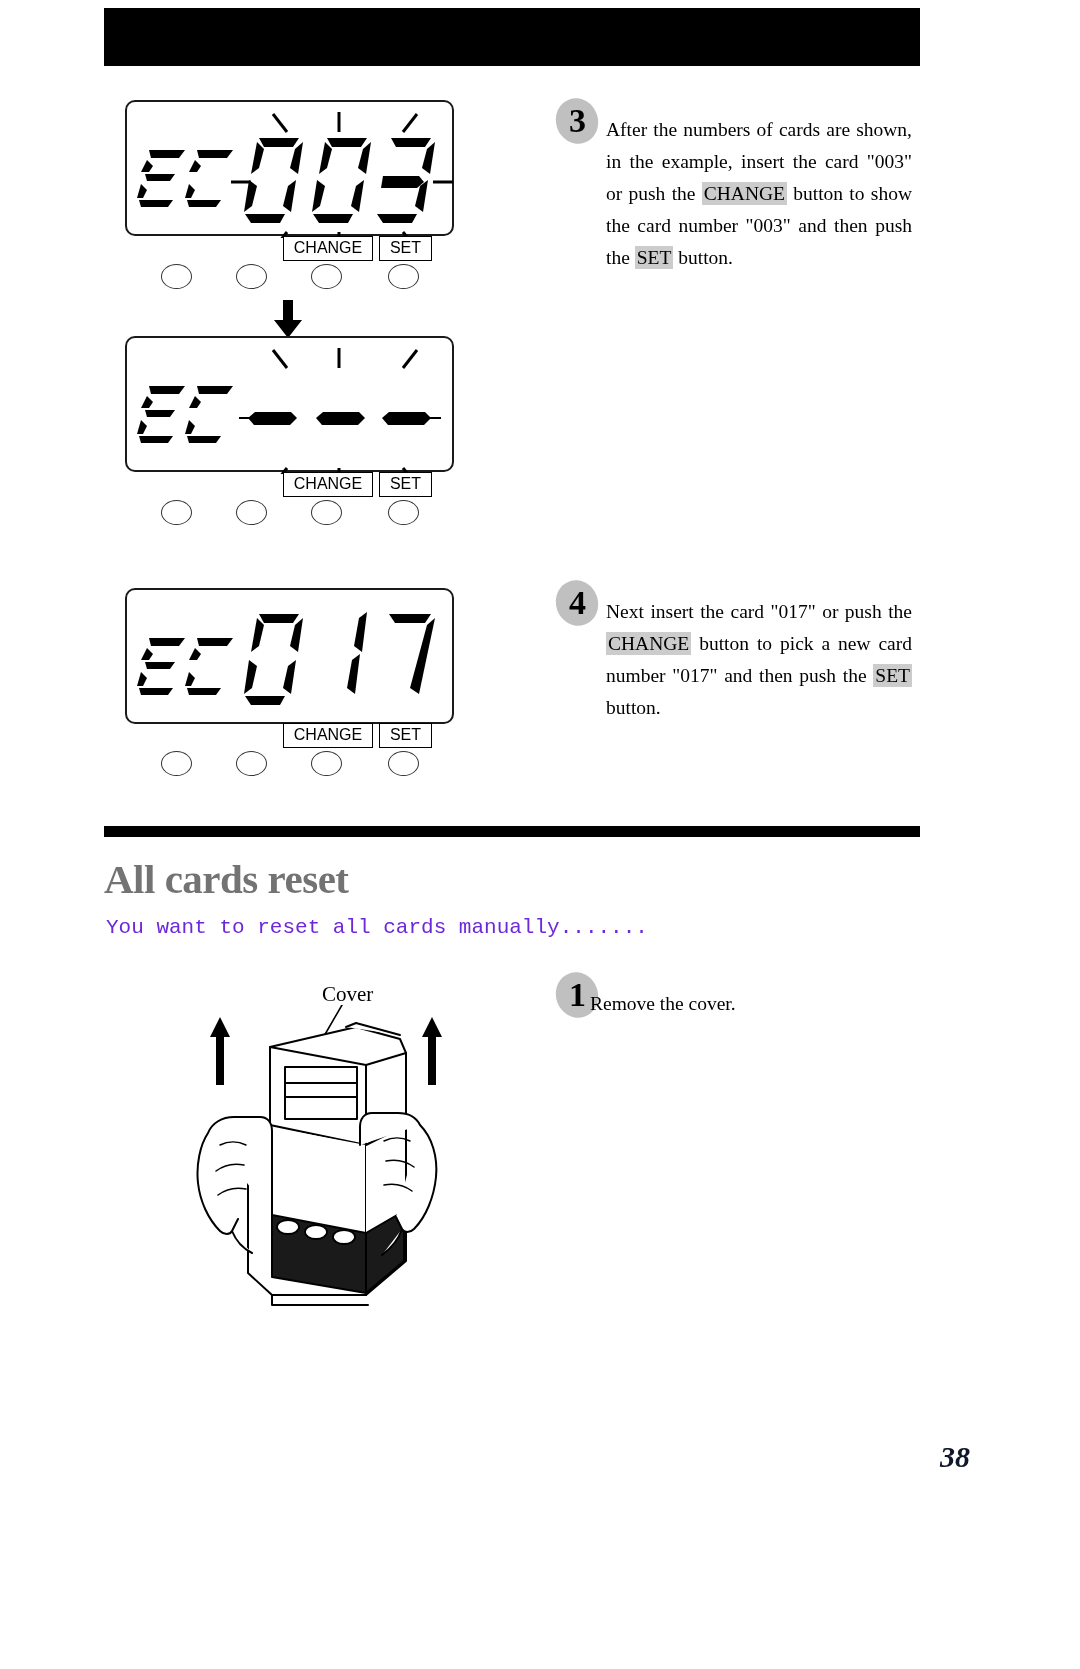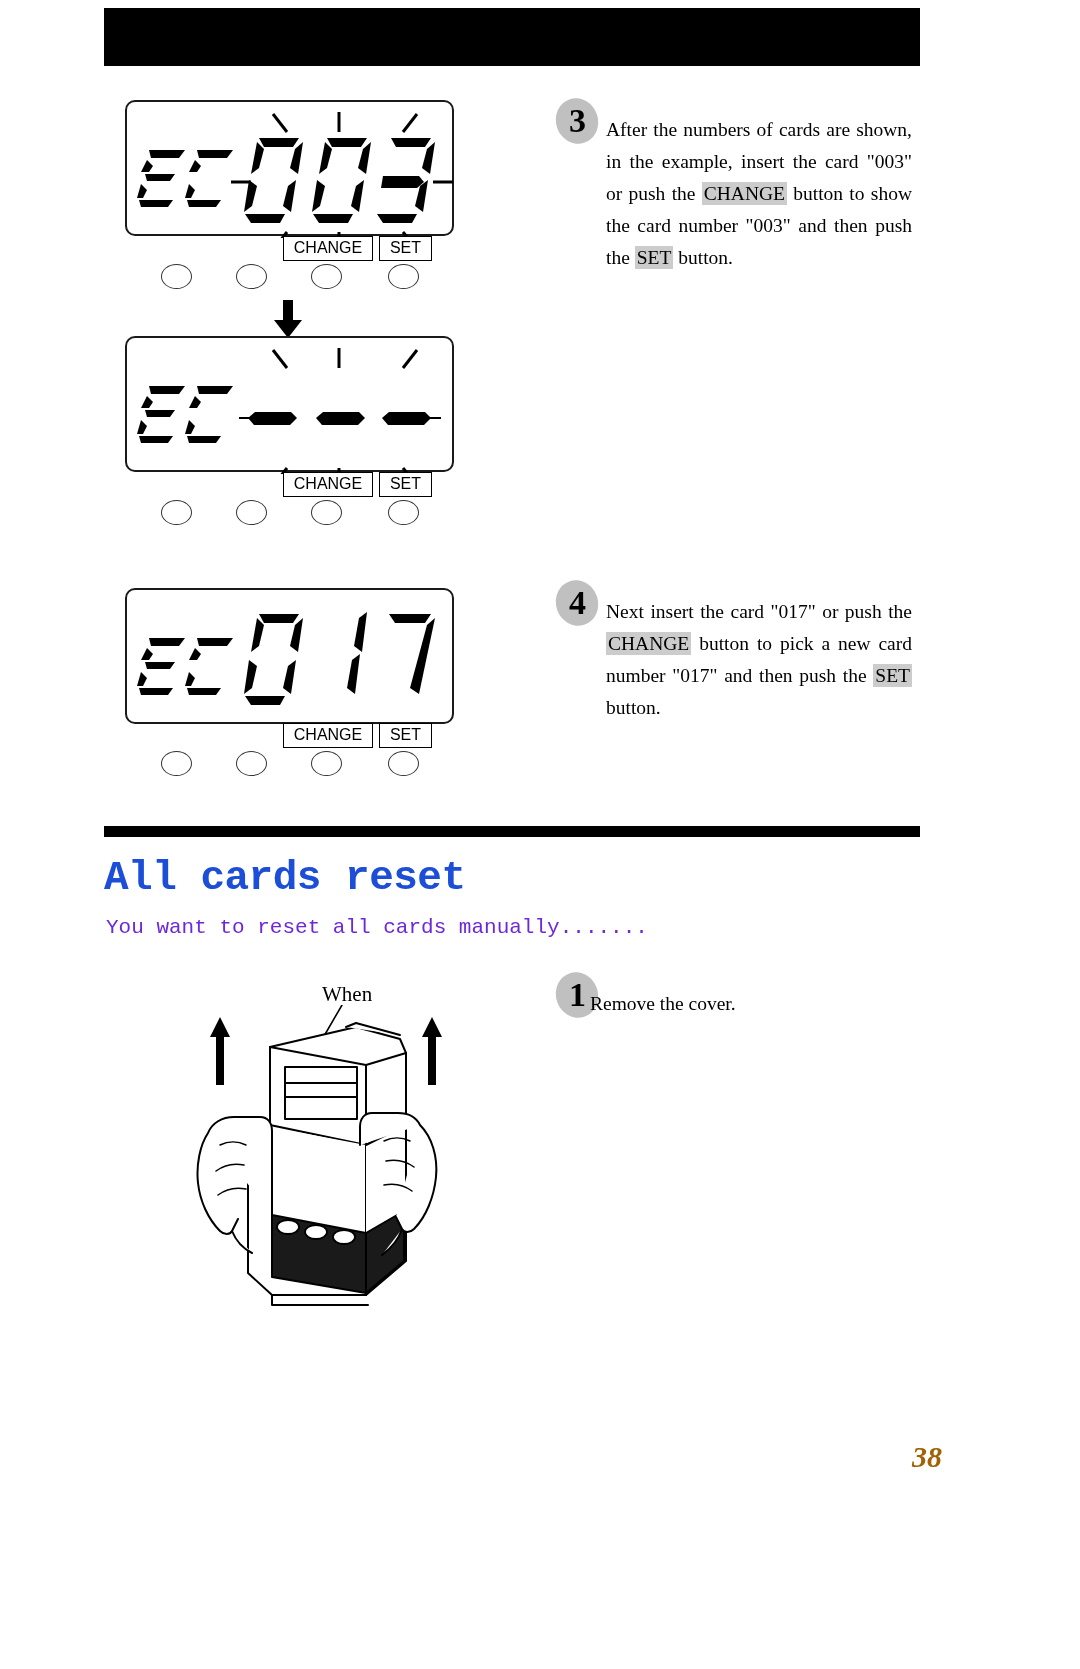--- a/index.html
+++ b/index.html
@@ -78,45 +78,45 @@
     line-height:1;
   }
   .hl{background:#cccccc;padding:1px 2px;}
 
   
   .section-rule{
     position:absolute;left:104px;top:826px;width:816px;height:11px;background:#000;
   }
   .section-title{
     position:absolute;left:104px;top:855px;
-    font-family:Liberation Mono, monospace;
+    font-family:Liberation Serif, serif;
     font-weight:bold;
     font-size:41px;
     letter-spacing:-0.5px;
-    color:#1d4ed8;
+    color:#737373;
   }
   .section-sub{
     position:absolute;left:106px;top:916px;
     font-family:Liberation Mono, monospace;
     font-size:21px;color:#6d28d9;
   }
 
   
   .cover-label{
     position:absolute;left:322px;top:982px;
     font-family:"Liberation Serif", serif;
     font-size:21px;color:#000;
   }
 
   
   .page-num{
-    position:absolute;left:912px;top:1440px;
+    position:absolute;left:940px;top:1440px;
     font-family:"Liberation Serif", serif;
     font-weight:bold;font-style:italic;
-    font-size:30px;color:#a16207;
+    font-size:30px;color:#0f172a;
   }
   svg{display:block;}
 </style>
 </head>
 <body>
 
 <div class="page">
 
   <div class="header-bar"></div>
 
@@ -302,21 +302,21 @@
     <span>4</span>
   </div>
   <div class="step" style="left:598px;top:588px;">
     <p><span>Next insert the card "017" or push the <span class="hl">CHANGE</span> button to pick a new card number "017" and then push the <span class="hl">SET</span> button.</span></p>
   </div>
 
   <div class="section-rule"></div>
   <div class="section-title">All cards reset</div>
   <div class="section-sub">You want to reset all cards manually.......</div>
 
-  <div class="cover-label">When</div>
+  <div class="cover-label">Cover</div>
 
   <div style="position:absolute;left:120px;top:1005px;width:360px;height:330px;">
     <svg width="360" height="330" viewBox="0 0 360 330">
       <g fill="none" stroke="#000" stroke-width="2" stroke-linejoin="round" stroke-linecap="round">
 
         <line x1="222" y1="0" x2="200" y2="38" stroke-width="1.6"></line>
 
         <g fill="#000" stroke="none">
           <rect x="96" y="28" width="8" height="52"></rect>
           <polygon points="90,32 110,32 100,12"></polygon>

